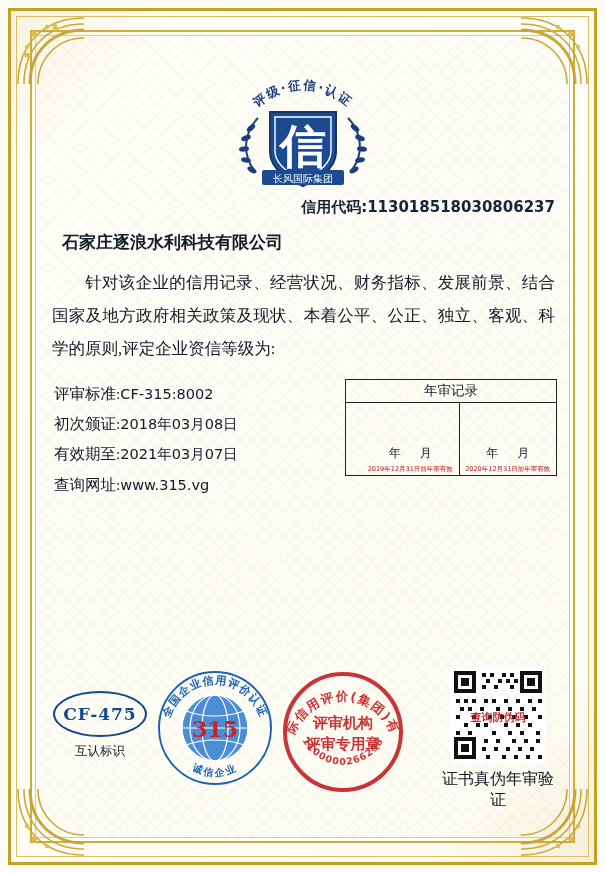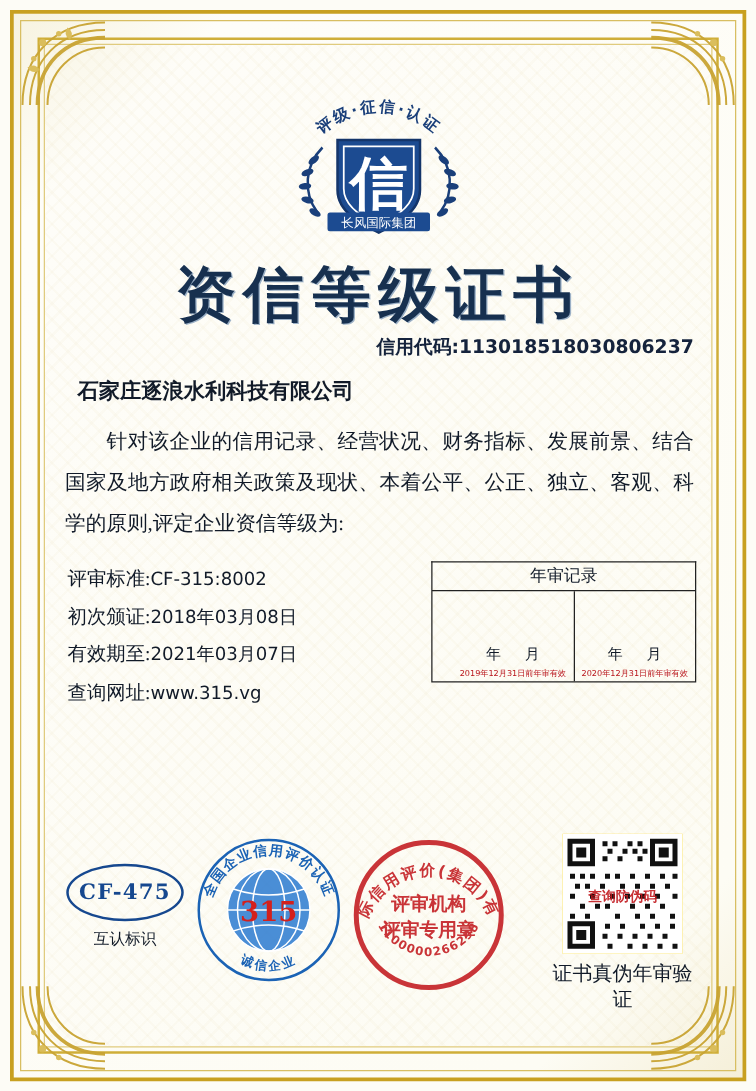--- a/index.html
+++ b/index.html
@@ -239,21 +239,21 @@
   .qr-block {
     right: 4px;
     top: 4px;
     width: 118px;
     text-align: center;
   }
   .qr {
     width: 96px; height: 96px;
     margin: 0 auto;
     position: relative;
-    background: #fde047;
+    background: #fca5a5;
   }
   .qr-caption {
     margin-top: 6px;
     font-size: 16px;
     color: #111a28;
   }
 </style>
 </head>
 <body>
 
@@ -366,21 +366,20 @@
           <text font-size="12.5" fill="#1a3f7a" font-weight="bold" font-family="DejaVu Sans, sans-serif" letter-spacing="2">
             <textPath href="#arcTop" startOffset="50%" text-anchor="middle">评级·征信·认证</textPath>
           </text>
 
           <rect x="44" y="104" width="82" height="15" rx="2" fill="#1c4b91"></rect>
           <text x="85" y="115.5" text-anchor="middle" font-size="10" fill="#ffffff" font-family="DejaVu Sans, sans-serif">长风国际集团</text>
         </svg>
       </div>
     </div>
 
-    <div class="cert-title">资信等级证书</div>
 
     <div class="credit-code">
       <span>信用代码:</span><span>113018518030806237</span>
     </div>
 
     <div class="company">石家庄逐浪水利科技有限公司</div>
 
     <div class="body-text">
       <span class="indent"></span><span>针对该企业的信用记录、经营状况、财务指标、发展前景、结合国家及地方政府相关政策及现状、本着公平、公正、独立、客观、科学的原则,评定企业资信等级为:</span>
     </div>

